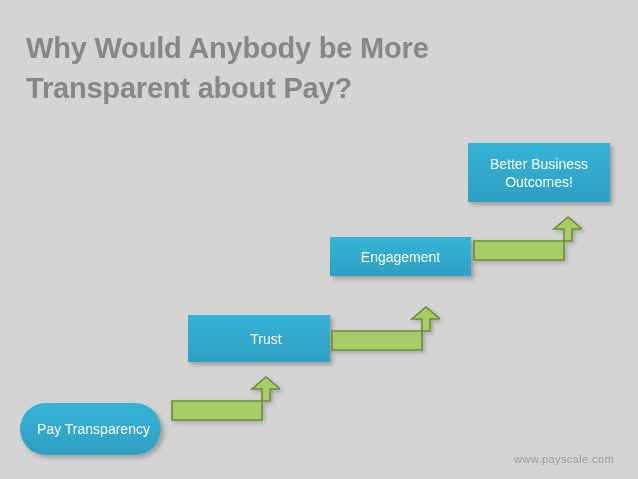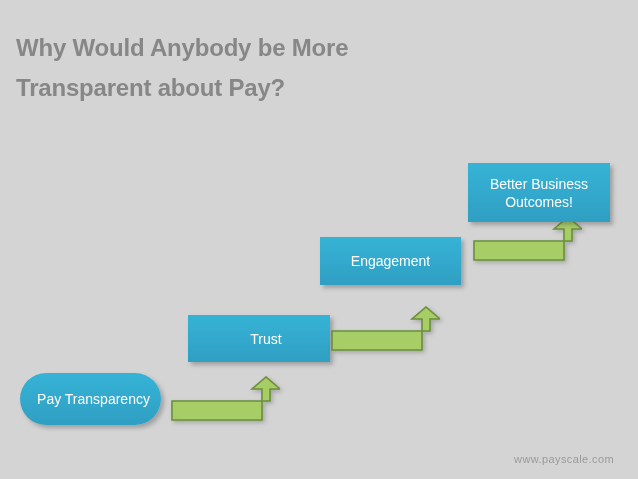--- a/index.html
+++ b/index.html
@@ -16,24 +16,24 @@
   #slide {
     position: relative;
     width: 638px;
     height: 479px;
     background: #d4d4d4;
   }
 
   
   #title {
     position: absolute;
-    left: 16px;
+    left: 26px;
     top: 28px;
     width: 560px;
-    font-size: 24px;
+    font-size: 29px;
     font-weight: bold;
     line-height: 40px;
     color: #878787;
     letter-spacing: -0.2px;
   }
   #title .tline { display: block; }
 
   
   .step-box {
     position: absolute;
@@ -46,24 +46,24 @@
     text-align: center;
     font-size: 14px;
     line-height: 18px;
   }
   .step-box .boxlabel {
     display: block;
     padding: 0 6px;
     white-space: pre-line;
   }
 
-  #box-pay        { left: 20px;  top: 373px; width: 141px; height: 52px; border-radius: 26px; }
+  #box-pay        { left: 20px;  top: 403px; width: 141px; height: 52px; border-radius: 26px; }
   #box-trust      { left: 188px; top: 315px; width: 142px; height: 47px; }
-  #box-engagement { left: 320px; top: 237px; width: 141px; height: 48px; }
-  #box-outcomes   { left: 468px; top: 143px; width: 142px; height: 59px; margin-top: 20px; }
+  #box-engagement { left: 330px; top: 237px; width: 141px; height: 39px; }
+  #box-outcomes   { left: 468px; top: 143px; width: 142px; height: 59px; }
 
   
   #box-trust .boxlabel      { transform: translateX(7px); }
   #box-pay .boxlabel        { transform: translateX(3px); }
 
   
   .arrow {
     position: absolute;
     display: block;
     filter: drop-shadow(2px 2px 2px rgba(80,80,80,0.35));

